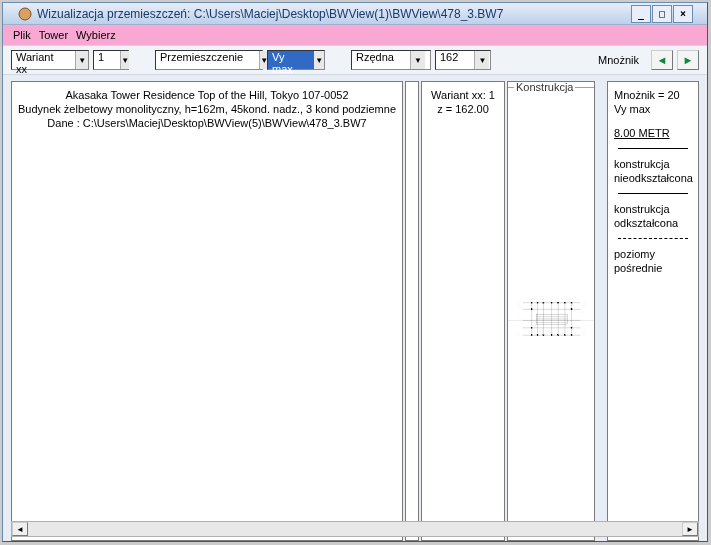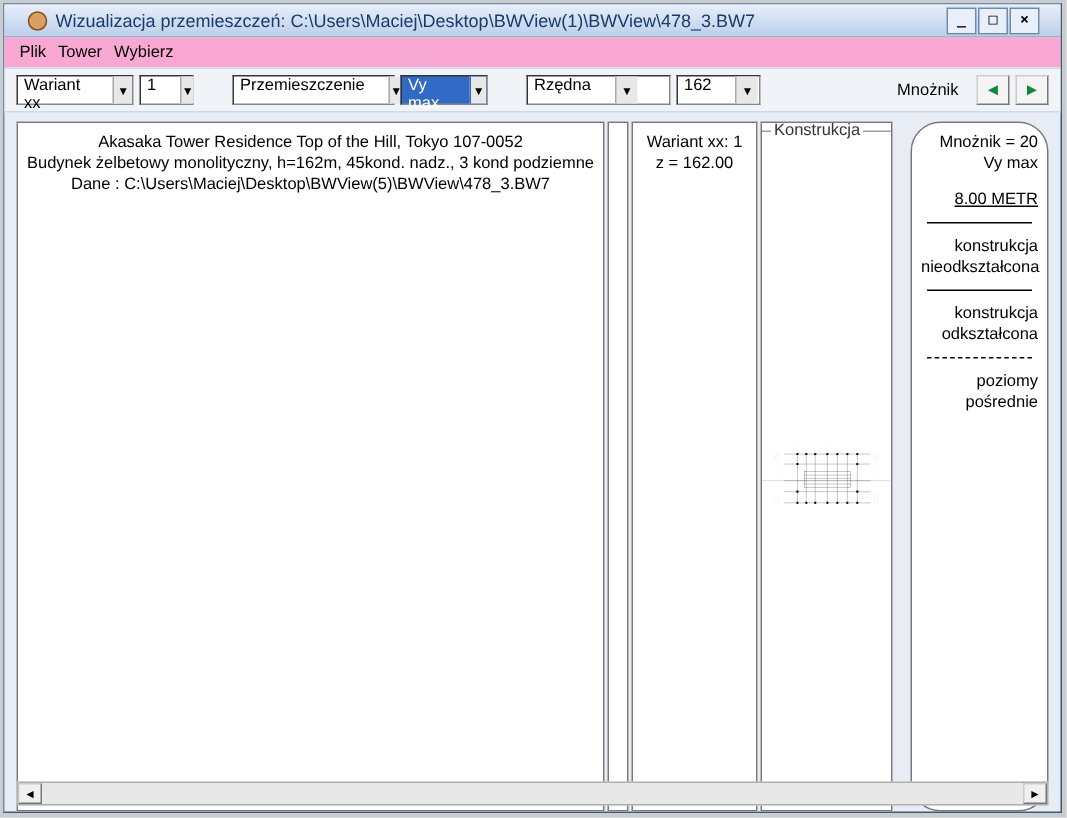--- a/index.html
+++ b/index.html
@@ -112,24 +112,23 @@
   }
   .side-top { width: 84px; text-align: center; line-height: 14px;}
   .row3 { display: flex; gap: 12px; flex: 1; min-height: 0;}
   .main-panel {
     flex: 1;
     position: relative;
     overflow: hidden;
   }
   .legend-panel {
     width: 92px;
-    text-align: right;
+    text-align: left;
     line-height: 14px;
     padding-top: 6px;
-    border-radius: 20px;
   }
   .legend-panel .divline { border-top: 1px solid #000; margin: 8px 4px; }
   .legend-panel .dashline { border-top: 1px dashed #000; margin: 8px 4px; }
   fieldset.konstr {
     border: 1px solid #a0a0a0;
     position: absolute;
     left: -1px; top: -1px;
     width: 102%; height: 103%;
     padding: 0;
   }
@@ -183,21 +182,21 @@
     <div class="gap"></div>
     <div class="select" style="width:108px">
       <span>Przemieszczenie</span>
       <span class="dd">▼</span>
     </div>
     <div class="select highlight" style="width:58px">
       <span>Vy max</span>
       <span class="dd">▼</span>
     </div>
     <div class="gap"></div>
-    <div class="select" style="width:96px">
+    <div class="select" style="width:80px">
       <span>Rzędna</span>
       <span class="dd">▼</span>
     </div>
     <div class="select" style="width:56px">
       <span>162</span>
       <span class="dd">▼</span>
     </div>
     <span class="mnoznik-label">Mnożnik</span>
     <div class="arrowbtn" style="color:#0a8a3a">◄</div>
     <div class="arrowbtn" style="color:#0a8a3a">►</div>

